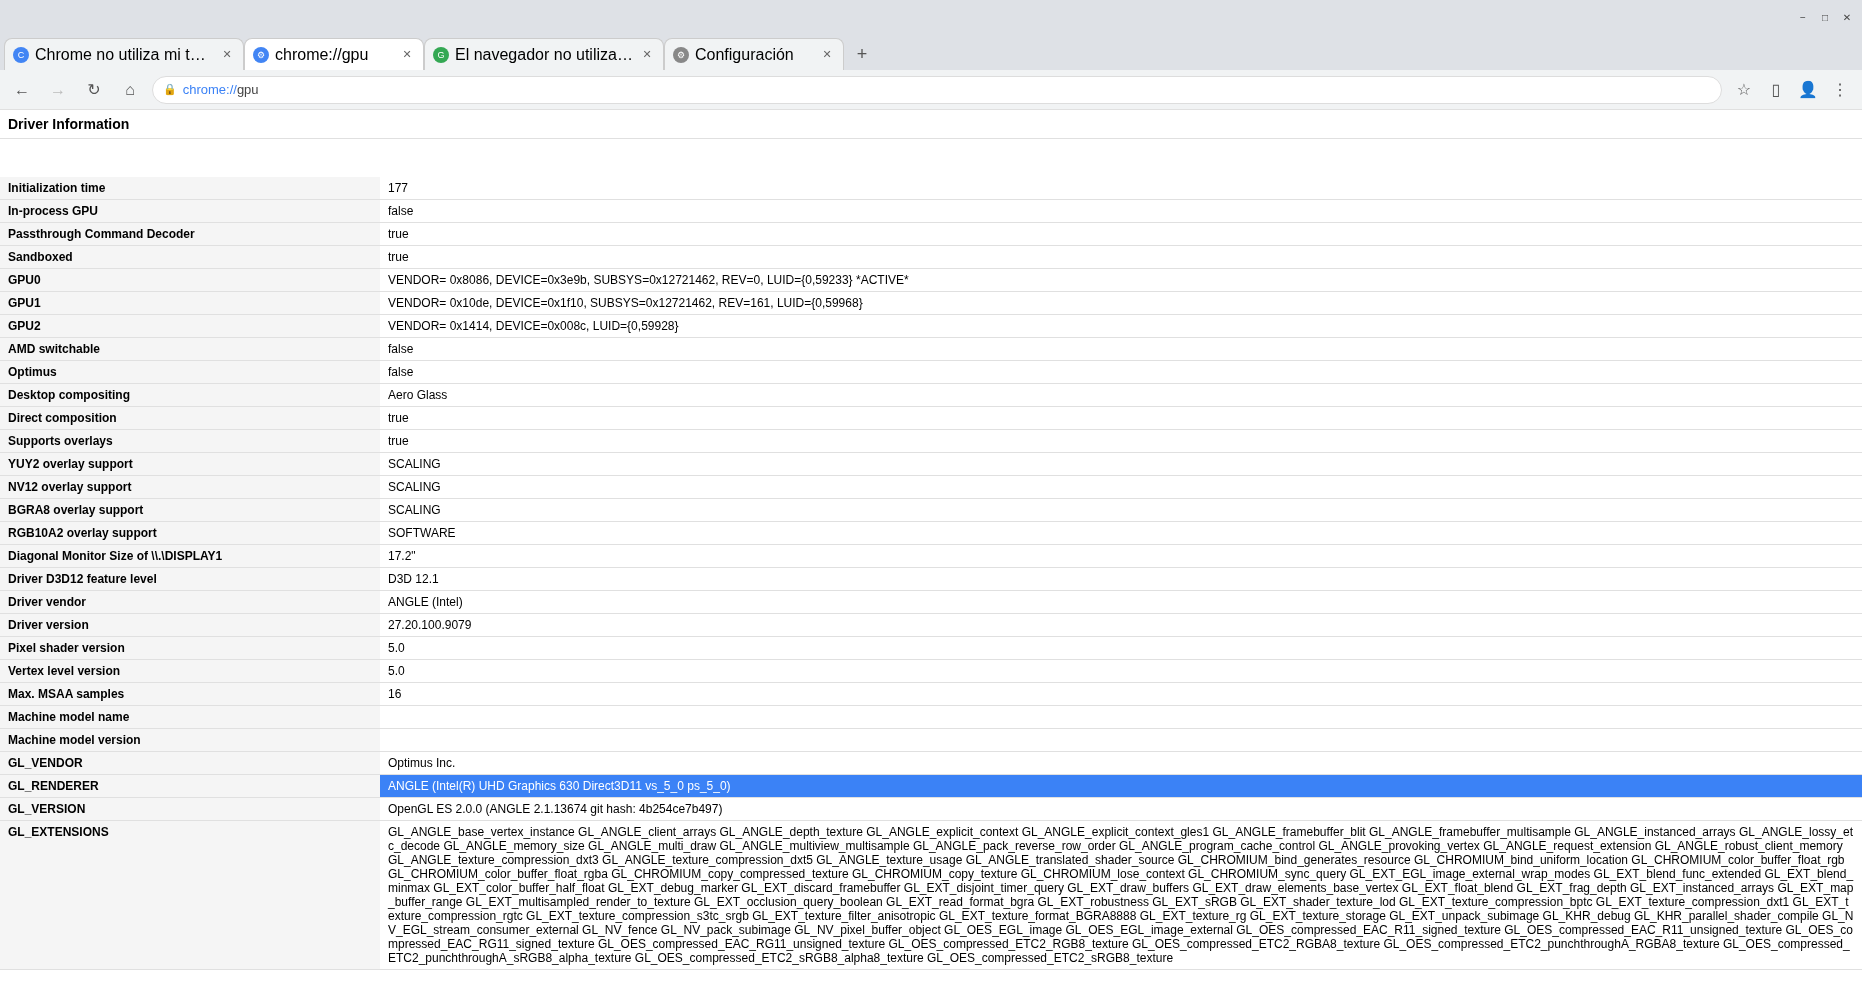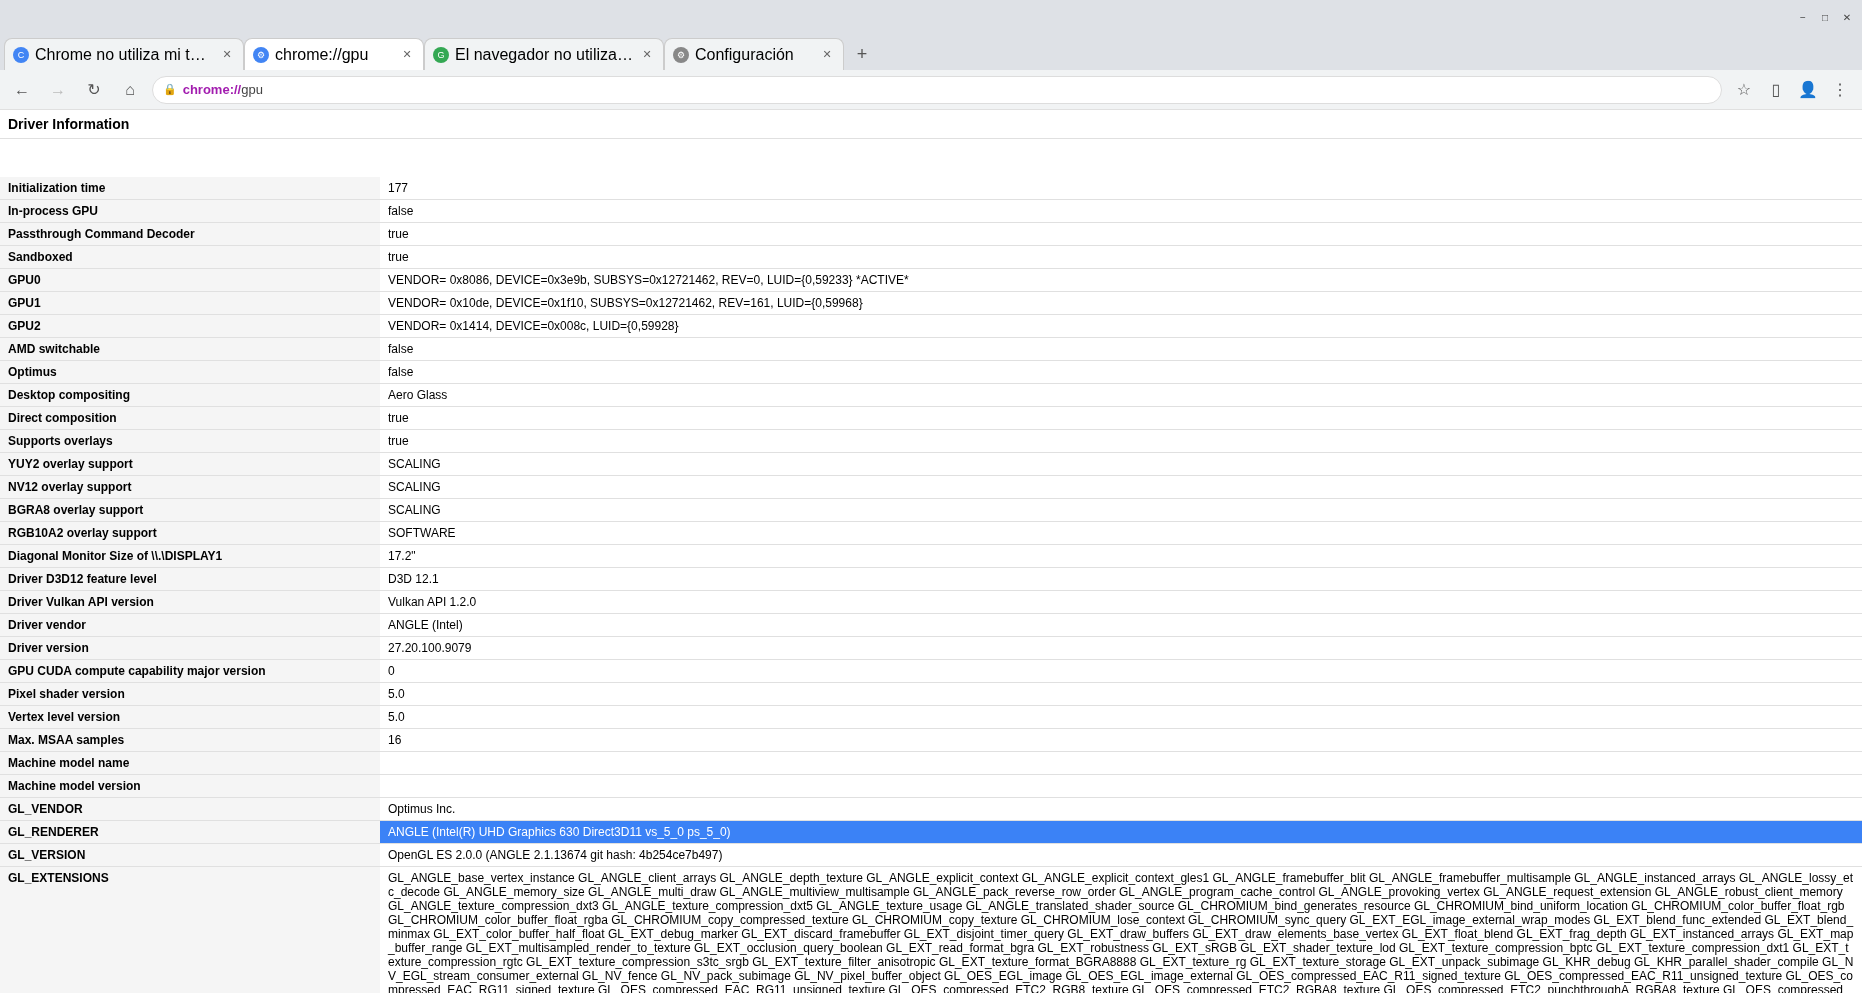--- a/index.html
+++ b/index.html
@@ -24,21 +24,21 @@
     .tab-close { width: 16px; height: 16px; border-radius: 50%; border: none; background: transparent; cursor: pointer; display: flex; align-items: center; justify-content: center; color: #666; font-size: 11px; flex-shrink: 0; }
     .new-tab-btn { width: 28px; height: 28px; border-radius: 50%; border: none; background: transparent; cursor: pointer; display: flex; align-items: center; justify-content: center; font-size: 18px; color: #555; margin-left: 4px; margin-bottom: 2px; }
 
     
     .address-bar { height: 40px; background: #f1f3f4; display: flex; align-items: center; padding: 0 8px; gap: 8px; border-bottom: 1px solid #e0e0e0; }
     .nav-btn { width: 28px; height: 28px; border-radius: 50%; border: none; background: transparent; cursor: pointer; display: flex; align-items: center; justify-content: center; color: #555; font-size: 16px; }
     .nav-btn.disabled { color: #bbb; cursor: default; }
     .url-bar { flex: 1; height: 28px; background: #fff; border: 1px solid #ddd; border-radius: 14px; display: flex; align-items: center; padding: 0 10px; gap: 6px; font-size: 13px; }
     .url-lock { color: #444; font-size: 11px; }
     .url-text { color: #444; font-size: 13px; }
-    .url-host { color: #a21caf; font-weight: 700; }
+    .url-host { color: #3b82f6; font-weight: 400; }
     .toolbar-icons { display: flex; gap: 4px; }
     .toolbar-icon { width: 28px; height: 28px; border-radius: 50%; border: none; background: transparent; cursor: pointer; display: flex; align-items: center; justify-content: center; color: #555; font-size: 16px; }
 
     
     .page-content { background: #fff; flex: 1; overflow: auto; padding: 0; }
 
     
     .gpu-table { width: 100%; border-collapse: collapse; margin-top: 38px; }
     .gpu-table tr { border-bottom: 1px solid #e0e0e0; }
     .gpu-table td { padding: 4px 8px; vertical-align: top; }
@@ -172,36 +172,28 @@
           </tr>
           <tr>
             <td>Diagonal Monitor Size of \\.\DISPLAY1</td>
             <td>17.2"</td>
           </tr>
           <tr>
             <td>Driver D3D12 feature level</td>
             <td>D3D 12.1</td>
           </tr>
           <tr>
-            <td>Driver Vulkan API version</td>
-            <td>Vulkan API 1.2.0</td>
-          </tr>
-          <tr>
             <td>Driver vendor</td>
             <td>ANGLE (Intel)</td>
           </tr>
           <tr>
             <td>Driver version</td>
             <td>27.20.100.9079</td>
           </tr>
           <tr>
-            <td>GPU CUDA compute capability major version</td>
-            <td>0</td>
-          </tr>
-          <tr>
             <td>Pixel shader version</td>
             <td>5.0</td>
           </tr>
           <tr>
             <td>Vertex level version</td>
             <td>5.0</td>
           </tr>
           <tr>
             <td>Max. MSAA samples</td>
             <td>16</td>

